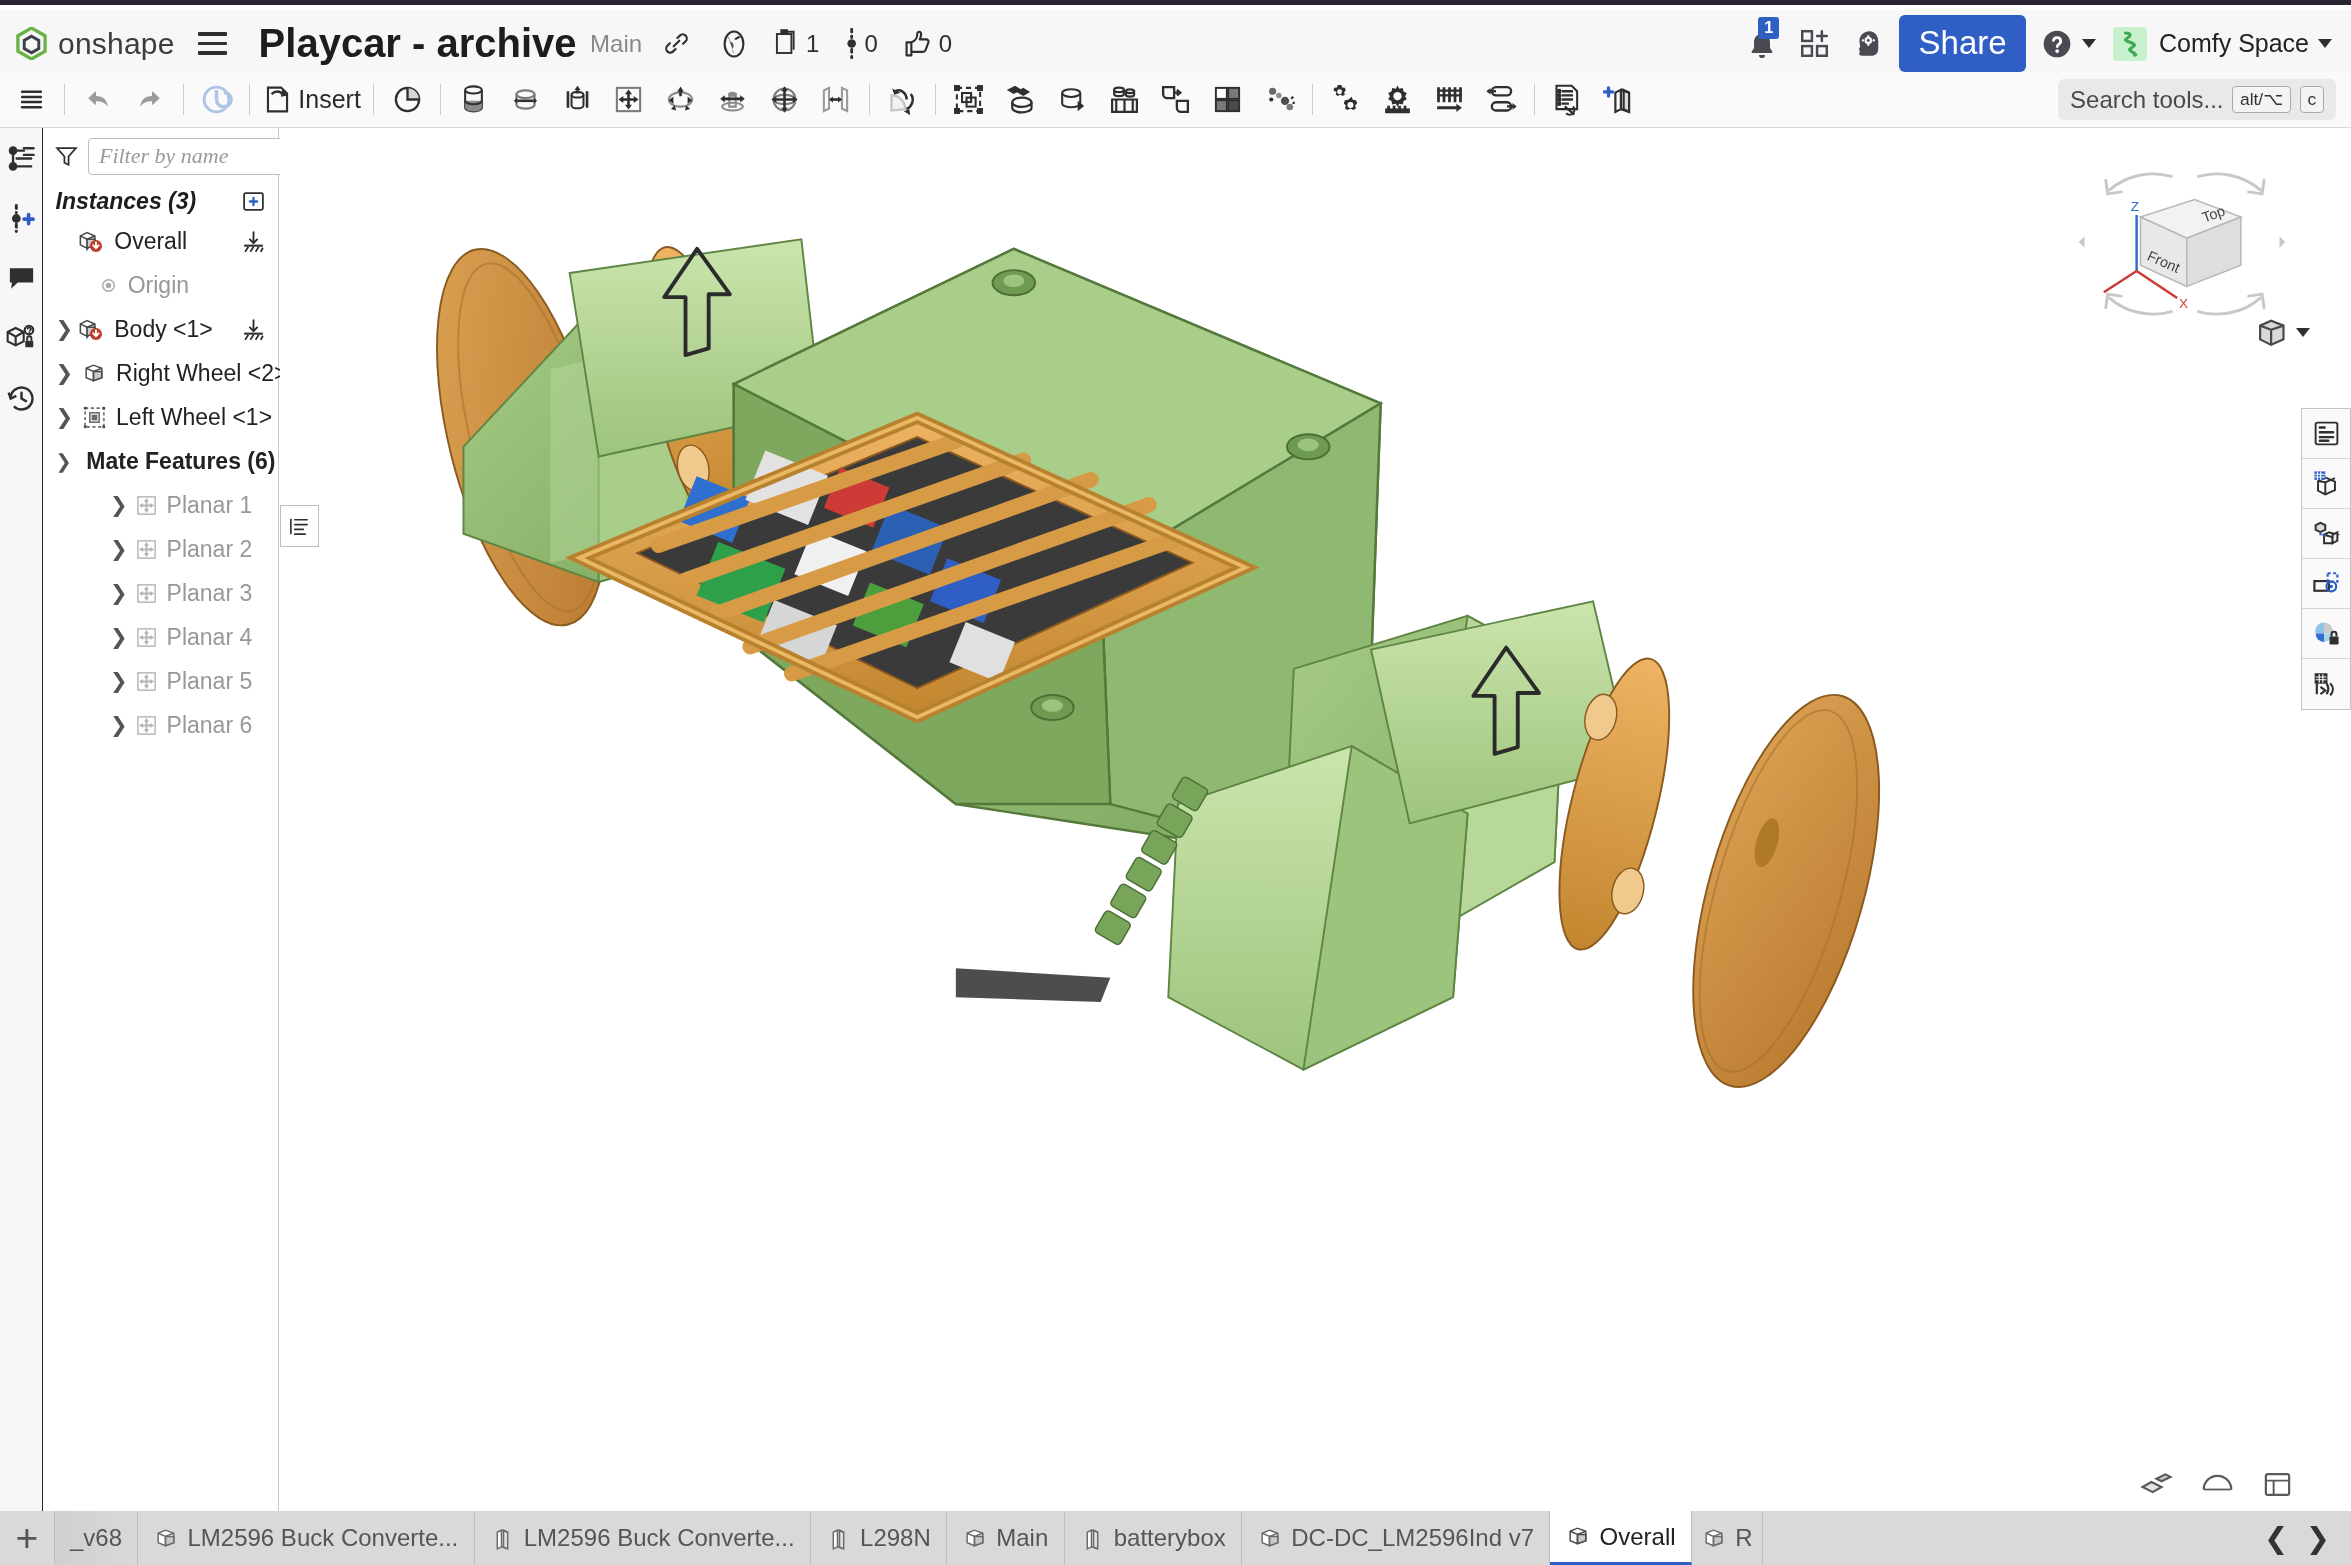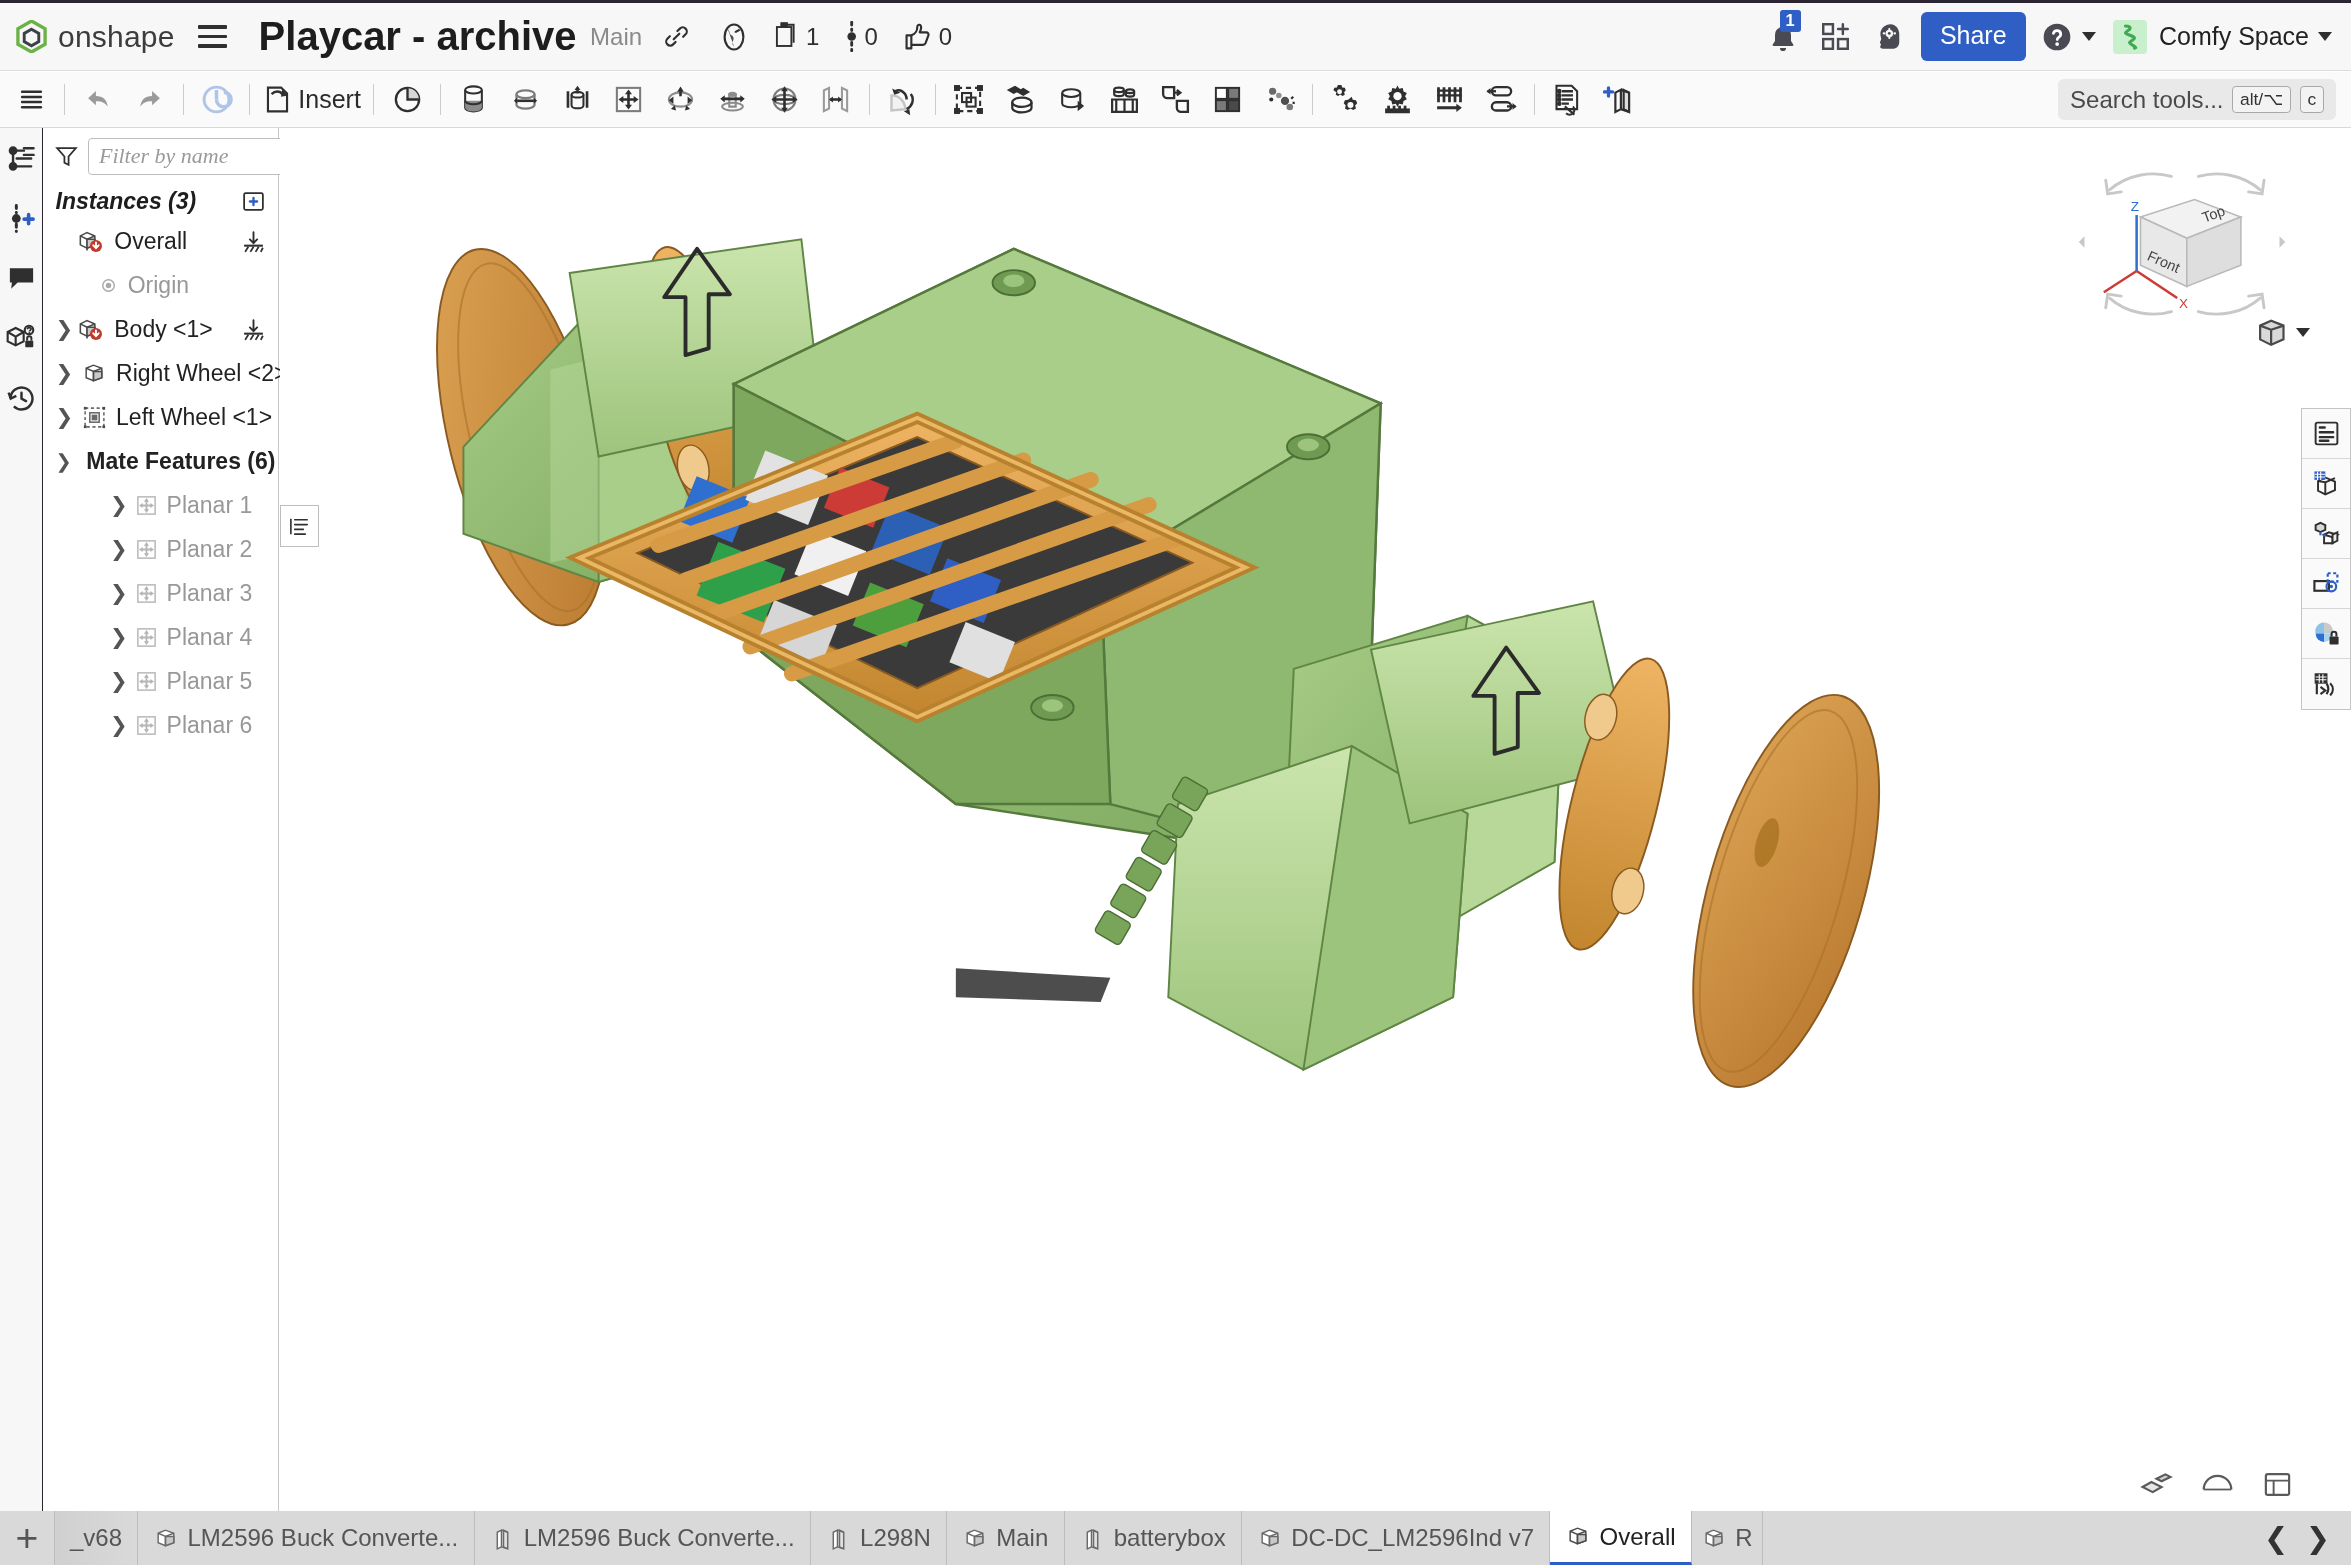--- a/index.html
+++ b/index.html
@@ -3,36 +3,36 @@
 <meta charset="utf-8">
 <style>
   * { box-sizing: border-box; margin:0; padding:0; }
   html,body { width:2351px; height:1565px; overflow:hidden;
     font-family:"Liberation Sans", sans-serif; background:#fff; }
 
   
   #topstrip { position:absolute; left:0; top:0; width:2351px; height:4.8px; background:#2b2432; }
 
   
-  #header { position:absolute; left:0; top:3px; width:2351px; height:68px;
+  #header { position:absolute; left:0; top:10px; width:2351px; height:68px;
     background:#f7f7f7; border-bottom:1px solid #dcdcdc; display:flex; align-items:center; }
   .logo-mark { width:33px; height:33px; margin-left:15.4px; position:relative; }
   .logo-word { font-size:30px; color:#3c3c3c; letter-spacing:0.2px; margin-left:9.7px; font-weight:400; }
   .hamburger { margin-left:23px; width:29px; height:23px; display:flex; flex-direction:column;
     justify-content:space-between; cursor:pointer; }
   .hamburger i { display:block; height:3.9px; background:#2f2f2f; border-radius:1px; }
   .doc-title { font-size:40px; font-weight:bold; color:#1d1d1d; margin-left:32px; white-space:nowrap; }
   .branch-name { font-size:24px; color:#8a8a8a; margin-left:13.5px; }
   .hdr-ico { margin-left:17.4px; display:flex; align-items:center; color:#2f2f2f; }
   .hdr-count { font-size:24px; color:#2f2f2f; margin-left:4.8px; }
   .spacer { flex:1 1 auto; }
   .bell-wrap { position:relative; margin-left:9.7px; }
   .bell-badge { position:absolute; left:12.6px; top:-10.6px; background:#2f5fc4; color:#fff;
     font-size:16.4px; border-radius:2.9px; padding:1px 5.8px 1.9px; line-height:1.15; font-weight:bold;}
-  .share-btn { background:#2f5fc4; color:#fff; font-size:25px; border-radius:5.8px;
+  .share-btn { background:#2f5fc4; color:#fff; font-size:33px; border-radius:5.8px;
     padding:8.7px 19.3px 10.6px; margin-left:17.4px; cursor:pointer; }
   .caret { width:0;height:0;border-left:7.7px solid transparent;border-right:7.7px solid transparent;
     border-top:9.7px solid #2f2f2f; margin-left:8.7px; }
   .avatar { width:34px;height:34px;background:#c9f0cd;border-radius:3.9px;margin-left:17.4px;
     display:flex;align-items:center;justify-content:center; }
   .user-name { font-size:25px; color:#222; margin-left:11.6px; white-space:nowrap;}
 
   
   #toolbar { position:absolute; left:0; top:72px; width:2351px; height:56px;
     background:#fafafa; border-bottom:1px solid #d8d8d8; display:flex; align-items:center; }

